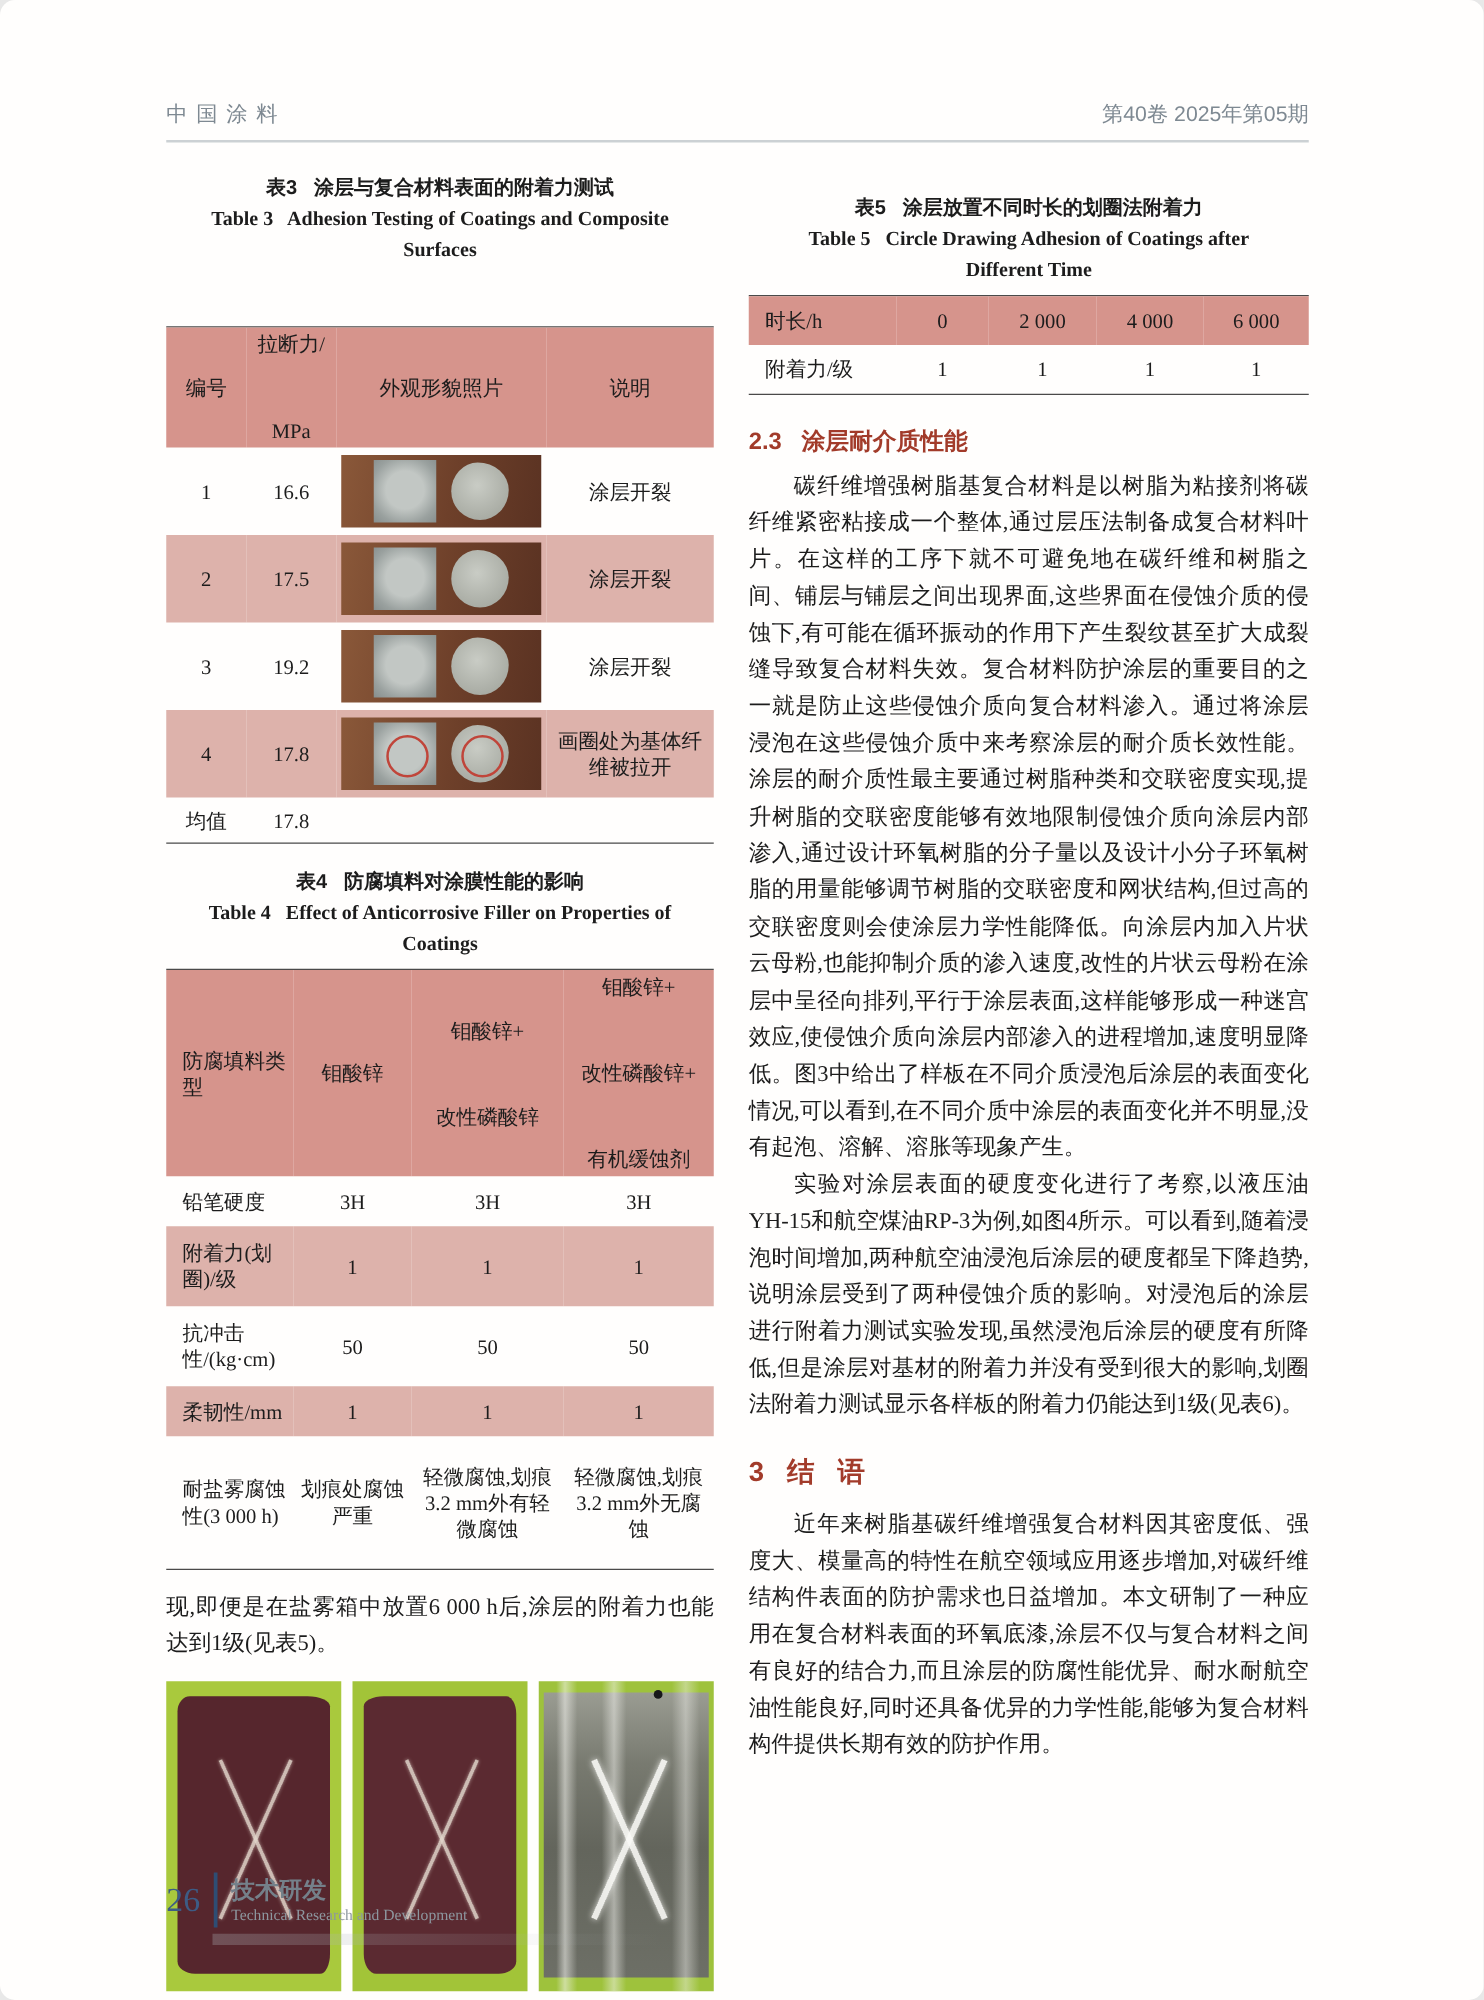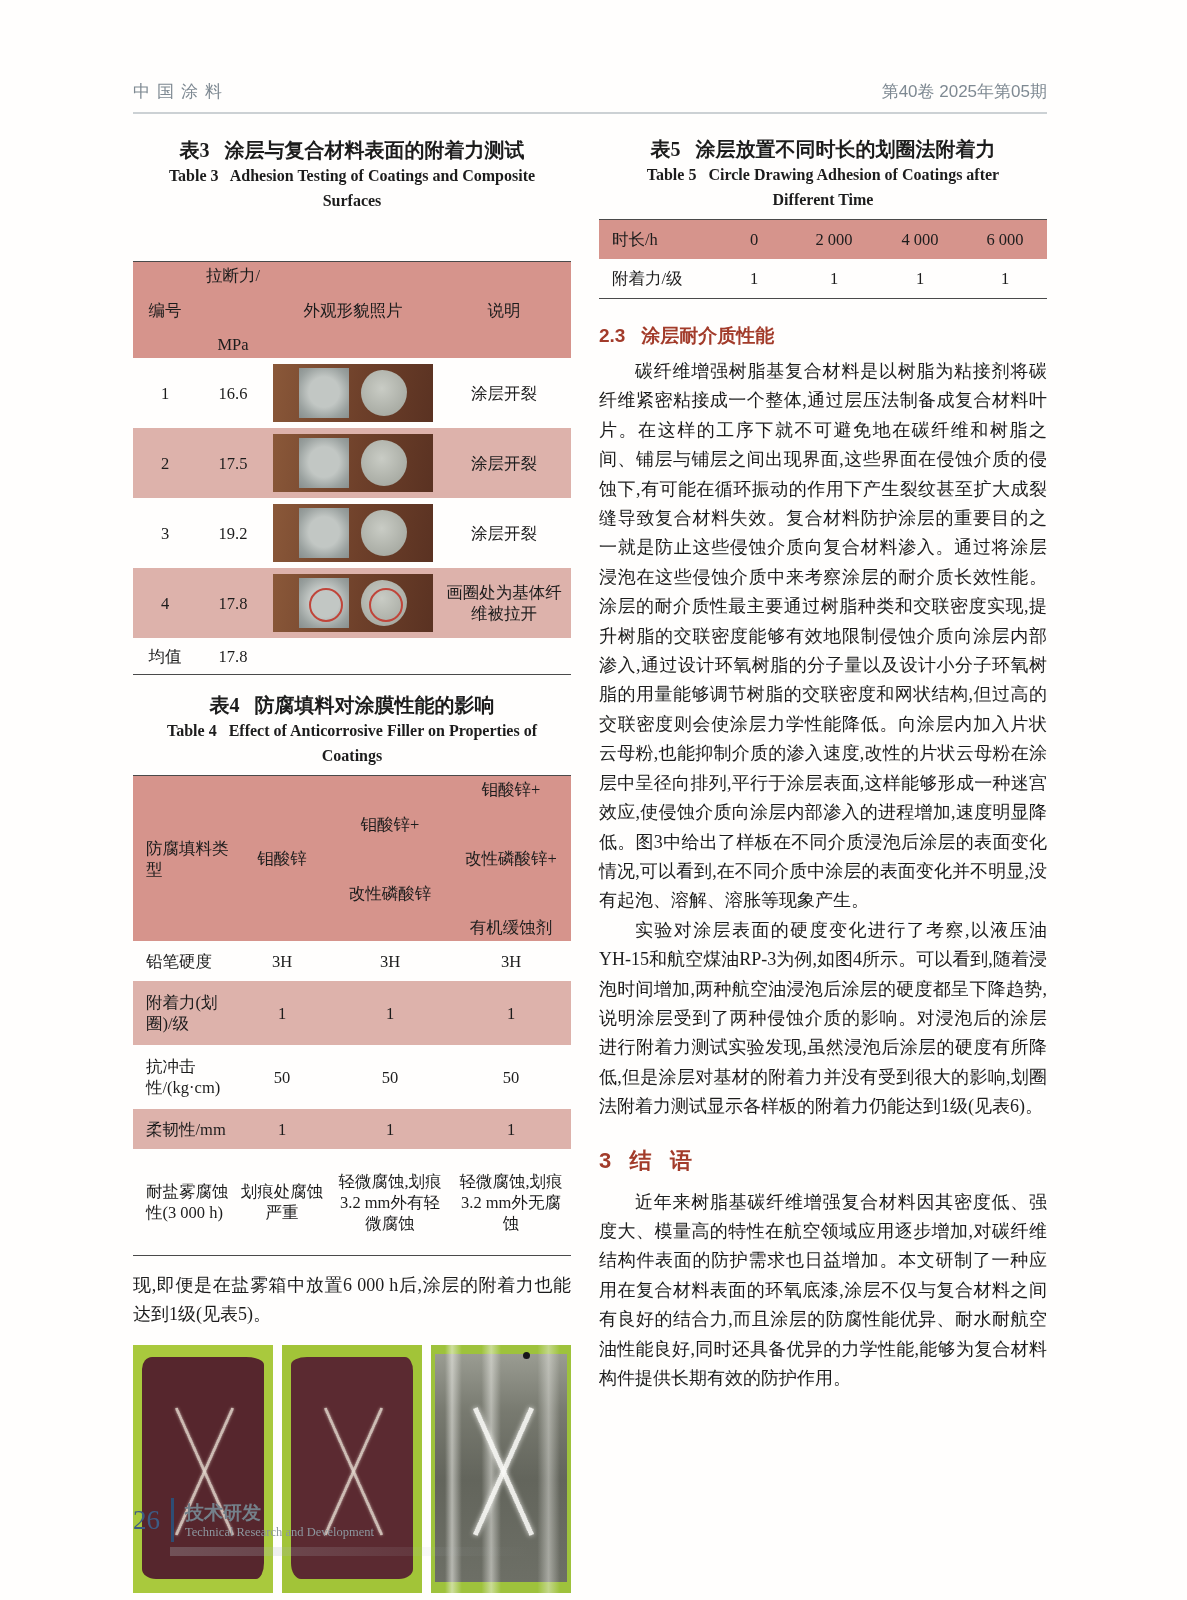--- a/index.html
+++ b/index.html
@@ -1,36 +1,37 @@
 <!DOCTYPE html>
 <html><head>
 <meta charset="utf-8">
 <style>
   html,body { margin:0; padding:0; background:#e8e8e8; }
   .page {
     position:relative; width:1187px; height:1600px; margin:0 auto;
     background:#fffefd; color:#1c1c1c;
     font-family:"Liberation Serif", "DejaVu Serif", serif;
     overflow:hidden;
+    border-radius:12px;
   }
   
   .pg-header {
     position:absolute; left:133px; right:140px; top:80px;
     display:flex; justify-content:space-between; align-items:flex-end;
     font-size:17px; color:#7e8992; padding-bottom:9px;
     border-bottom:2px solid #ccd1d4;
     font-family:"Liberation Sans", sans-serif;
   }
   .pg-header .jname { letter-spacing:7px; }
   
   .col-left  { position:absolute; left:133px; top:138px; width:438px; }
-  .col-right { position:absolute; left:599px; top:137px; width:448px; }
+  .col-right { position:absolute; left:599px; top:154px; width:448px; }
   
   .cap { text-align:center; white-space:pre; line-height:25px; }
-  .cap-zh { font-family:Liberation Serif, serif; font-weight:700; font-size:20px; }
+  .cap-zh { font-family:Liberation Sans, sans-serif; font-weight:700; font-size:16px; }
   .cap-en { font-family:"Liberation Serif",serif; font-weight:700; font-size:16px; }
   
   .grid-tbl { display:grid; border-top:1.5px solid #4a4a4a; border-bottom:1.5px solid #4a4a4a; margin-top:7px; font-size:16.5px; line-height:21px; }
   .cell { display:flex; align-items:center; justify-content:center; text-align:center; padding:3px 4px; }
   .cell.left { justify-content:flex-start; text-align:left; padding-left:13px; }
   .th { background:#d6948c; }
   .pinkrow { background:#ddb2ab; }
   .colstack { display:flex; flex-direction:column; align-items:center; justify-content:center;gap:48px; }
   
   .t3 { grid-template-columns:64px 72px 168px 1fr;margin-top:48px; }

